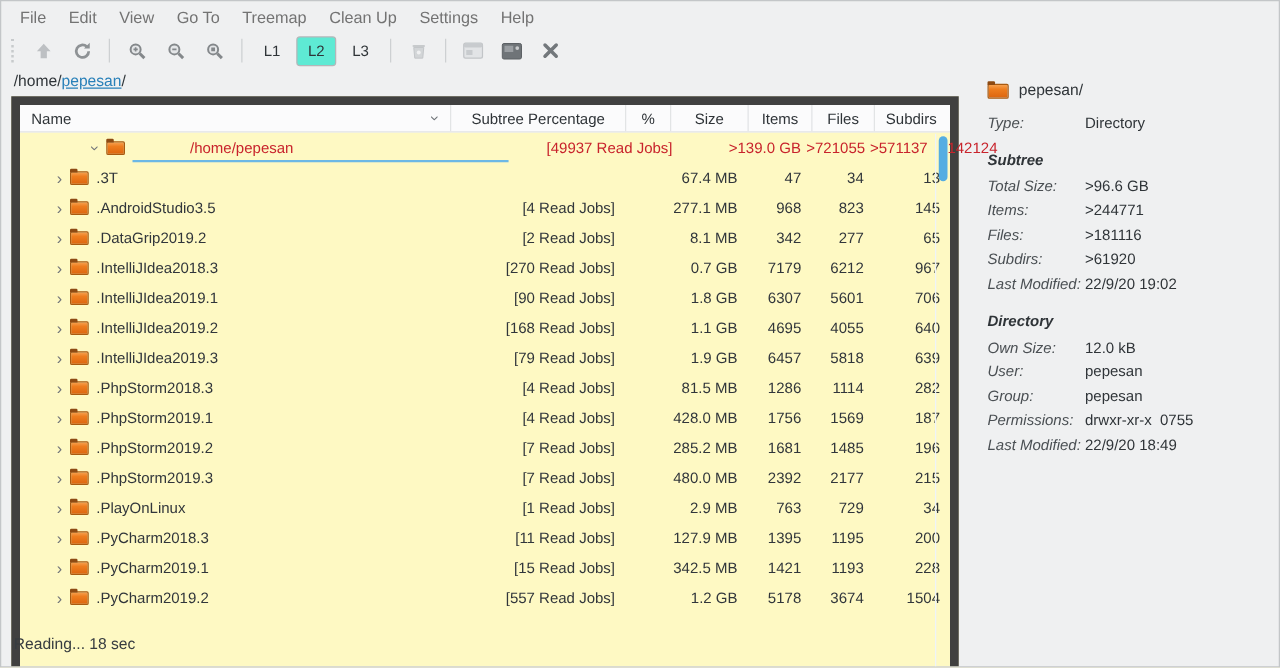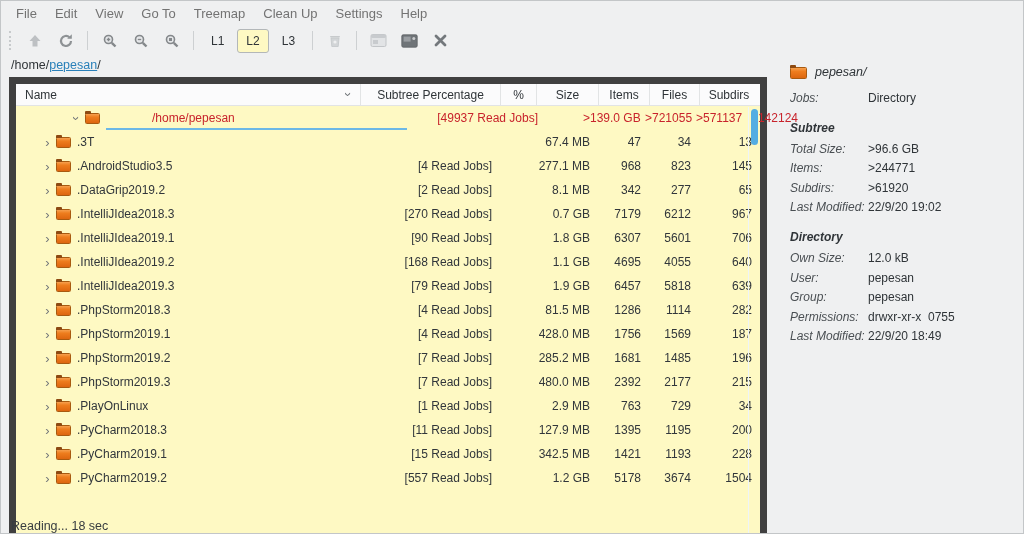--- a/index.html
+++ b/index.html
@@ -22,21 +22,21 @@
   
   .toolbar { position:absolute; top:25px; left:0; height:29px;
     display:flex; align-items:center; }
   .tb-handle { width:3px; height:19px; border-left:2px dotted #c7cacc; margin:0 7px 0 8px; }
   .tb-sep { width:1px; height:19px; background:#cdd0d2; margin:0 6px; }
   .tb-btn { width:27px; height:24px; display:flex; align-items:center;
     justify-content:center; margin:0 2px; border-radius:3px; border:1px solid transparent; }
   .tb-btn svg { display:block; }
   .lbtn { font-size:12px; color:#2f3438; padding:4px 8px; border-radius:3px;
     border:1px solid transparent; margin:0 2px; }
-  .lbtn.active { background:#fef9c3; border-color:#b3b7b9; }
+  .lbtn.active { background:#5eead4; border-color:#b3b7b9; }
 
   
   .breadcrumb { position:absolute; top:57px; left:10px; font-size:12.5px; color:#2f3438; }
   .breadcrumb a { color:#2980b9; text-decoration:underline; cursor:pointer; }
 
   
   .table { position:absolute; left:8px; top:76px; width:758px; height:513px;
     background:#fef9c3; border:7px solid #404040; }
   .thead { display:grid; grid-template-columns:345px 140px 36px 62px 51px 50px 58px;
     height:22px; background:#fbfbfc; border-bottom:1px solid #e2e4e5; font-size:12px; }
@@ -71,31 +71,31 @@
   .vsb { position:absolute; top:23px; right:1px; bottom:17px; width:11px;
     border-left:1px solid #eef4f8; }
   .vsb-thumb { position:absolute; top:2px; left:2px; width:7px; height:36px;
     background:#54ade2; border-radius:3.5px; }
   .hsb { position:absolute; left:1px; right:13px; bottom:2px; height:12px; }
   .hsb-thumb { position:absolute; left:4px; top:2px; width:668px; height:7px;
     background:#54ade2; border-radius:3.5px; }
 
   
   .panel { position:absolute; left:789px; top:64px; width:228px; font-size:12px; }
-  .panel-title { display:flex; align-items:flex-end; margin-bottom:13px;font-style:italic; }
+  .panel-title { display:flex; align-items:flex-end; margin-bottom:13px; }
   .panel-title .folder-icon { width:17px; height:12px; flex:0 0 17px; margin:2px 8px 0 0; }
   .panel-title .ptxt { font-size:12.5px; color:#2f3438; }
   .prow { display:flex; margin:0 0 7px 0; line-height:1.05; }
   .plabel { width:78px; flex:0 0 78px; font-style:italic; color:#4a4f53; }
   .pvalue { color:#2f3438; white-space:pre; }
   .pheader { font-style:italic; font-weight:bold; color:#2f3438; margin:16px 0 8px 0; }
 
   
   .statusbar { position:absolute; left:0; right:13px; bottom:0; height:25px;
-    display:flex; align-items:flex-end; padding-left:10px; font-size:12.5px; color:#373c40; }
+    display:flex; align-items:flex-start; padding-left:10px; font-size:12.5px; color:#373c40; }
 </style>
 </head>
 <body>
 
 <div class="menubar" id="menubar">
     <div class="menu-item">File</div>
     <div class="menu-item">Edit</div>
     <div class="menu-item">View</div>
     <div class="menu-item">Go To</div>
     <div class="menu-item">Treemap</div>
@@ -439,31 +439,35 @@
   </div>
 </div>
 
 <div class="panel">
   <div class="panel-title">
     <span class="folder-icon"></span>
     <span class="ptxt">pepesan/</span>
   </div>
   <div id="panel-body">
       <div class="prow">
-        <span class="plabel">Jobs:</span>
+        <span class="plabel">Type:</span>
         <span class="pvalue">Directory</span>
       </div>
       <div class="pheader">Subtree</div>
       <div class="prow">
         <span class="plabel">Total Size:</span>
         <span class="pvalue">&gt;96.6 GB</span>
       </div>
       <div class="prow">
         <span class="plabel">Items:</span>
         <span class="pvalue">&gt;244771</span>
+      </div>
+      <div class="prow">
+        <span class="plabel">Files:</span>
+        <span class="pvalue">&gt;181116</span>
       </div>
       <div class="prow">
         <span class="plabel">Subdirs:</span>
         <span class="pvalue">&gt;61920</span>
       </div>
       <div class="prow">
         <span class="plabel">Last Modified:</span>
         <span class="pvalue">22/9/20 19:02</span>
       </div>
       <div class="pheader">Directory</div>

